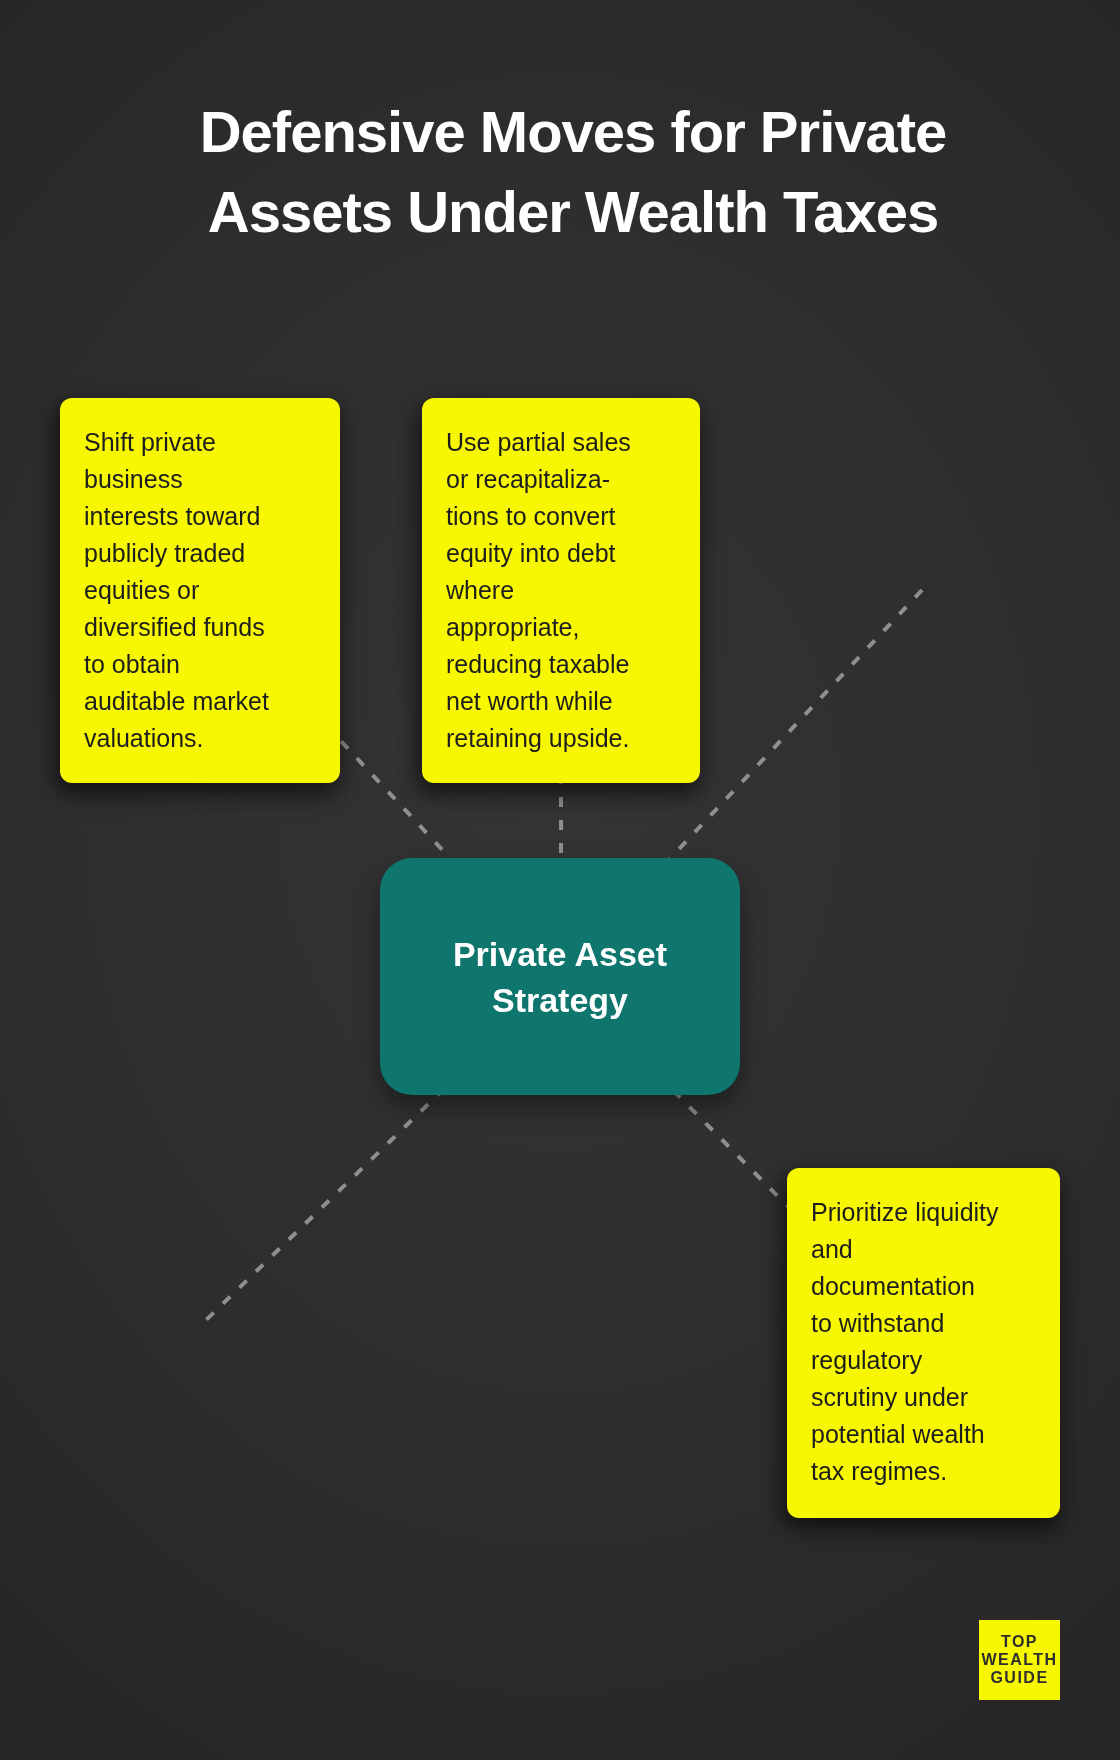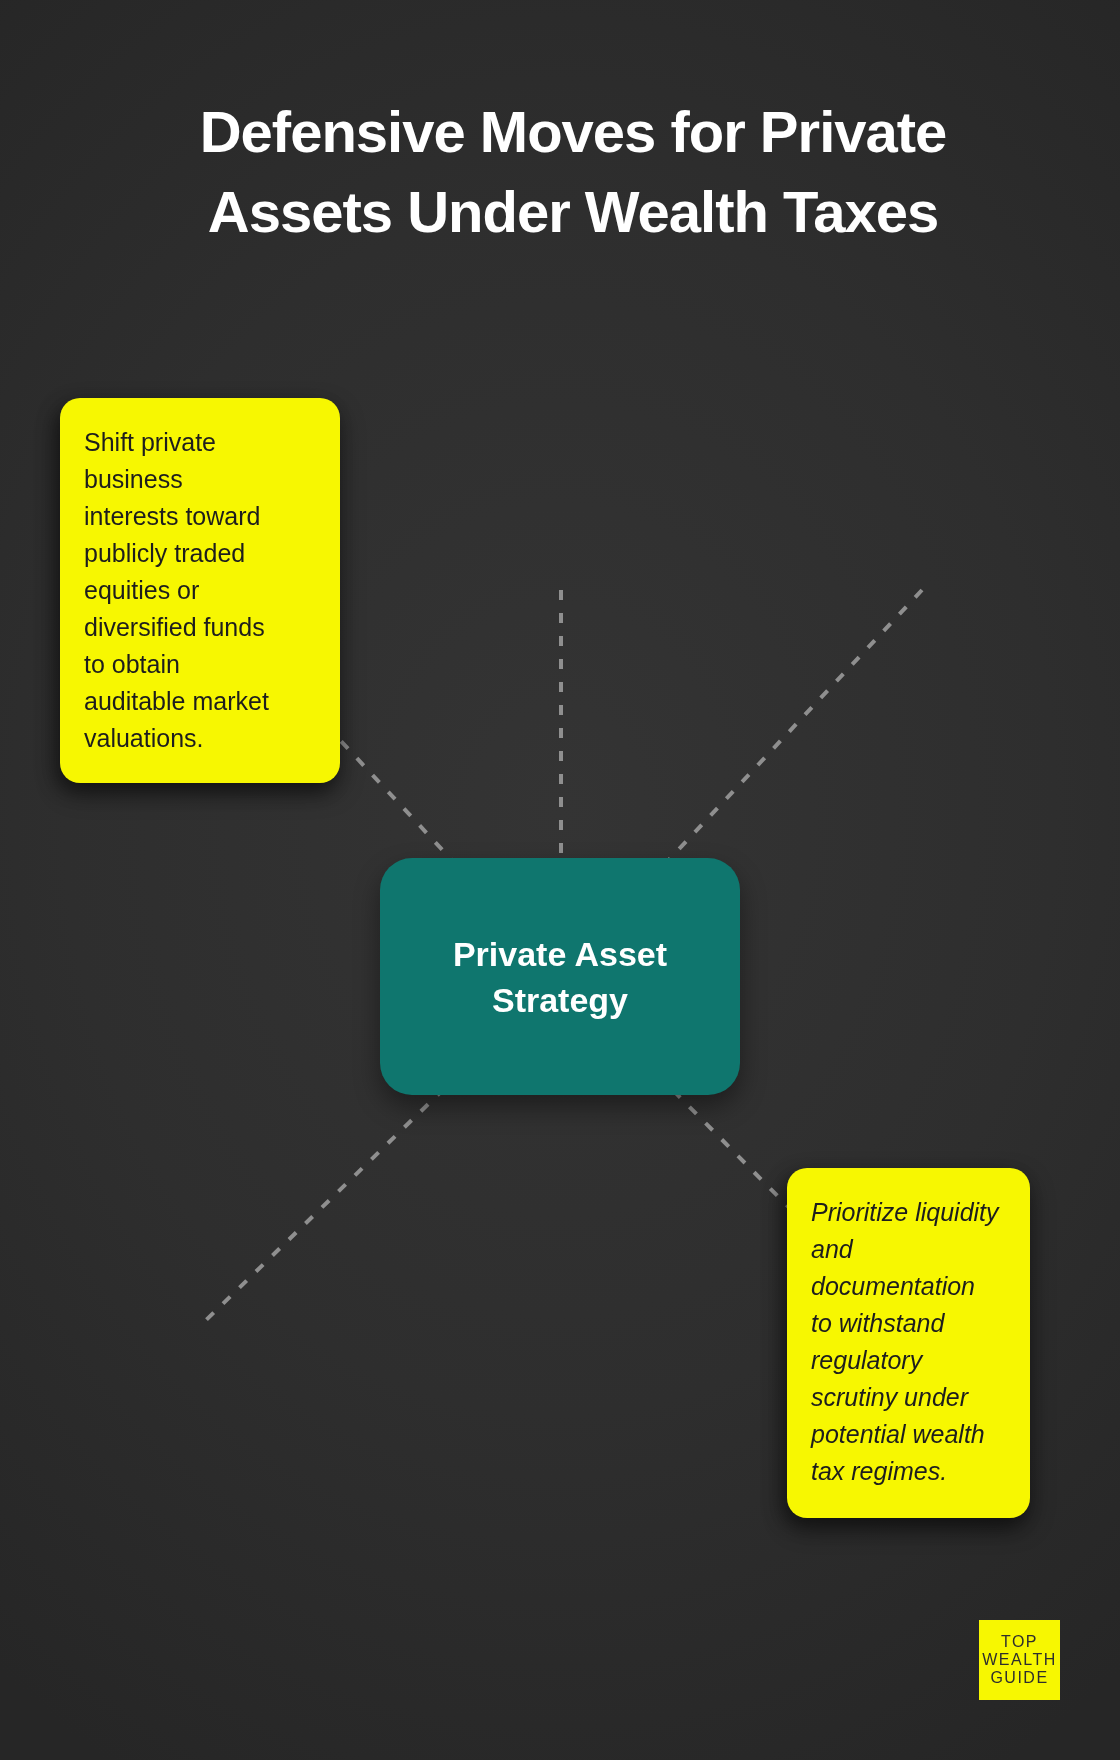--- a/index.html
+++ b/index.html
@@ -30,35 +30,35 @@
 
   svg.connectors {
     position: absolute;
     inset: 0;
     z-index: 1;
   }
 
   .card {
     position: absolute;
     background: #f7f701;
-    border-radius: 20px;
+    border-radius: 12px;
     box-shadow: 0 10px 24px rgba(0,0,0,0.45), -6px 8px 18px rgba(0,0,0,0.30);
     color: #1d1d1d;
     font-size: 25px;
     line-height: 37px;
     padding: 26px 24px;
     box-sizing: border-box;
     white-space: pre-line;
     z-index: 2;
   }
   .card-top-left     { left: 60px;  top: 398px; width: 280px; height: 385px; }
   .card-top-center   { left: 422px; top: 398px; width: 278px; height: 385px; }
   .card-top-right    { left: 785px; top: 398px; width: 275px; height: 385px; }
   .card-bottom-left  { left: 60px;  top: 1168px; width: 282px; height: 314px; }
-  .card-bottom-right { left: 787px; top: 1168px; width: 243px; height: 350px; font-style: italic; }
+  .card-bottom-right { left: 787px; top: 1168px; width: 273px; height: 350px; }
 
   .center-node {
     position: absolute;
     left: 380px;
     top: 858px;
     width: 360px;
     height: 237px;
     background: #0f766e;
     border-radius: 32px;
     box-shadow: 0 12px 26px rgba(0,0,0,0.40);
@@ -83,21 +83,21 @@
     background: #f7f701;
     display: flex;
     flex-direction: column;
     align-items: center;
     justify-content: center;
     z-index: 2;
   }
   .brand-logo span {
     color: #2e2e2e;
     font-size: 16px;
-    font-weight: normal;
+    font-weight: bold;
     letter-spacing: 1.5px;
     line-height: 18px;
   }
 </style>
 </head>
 <body>
 
 <div class="canvas">
 
   <div class="page-title">Defensive Moves for Private
@@ -116,20 +116,29 @@
   <div class="card card-top-left">Shift private
 business
 interests toward
 publicly traded
 equities or
 diversified funds
 to obtain
 auditable market
 valuations.</div>
 
+  <div class="card card-top-center">Use partial sales
+or recapitaliza-
+tions to convert
+equity into debt
+where
+appropriate,
+reducing taxable
+net worth while
+retaining upside.</div>
 
 
   <div class="center-node">Private Asset
 Strategy</div>
 
 
   <div class="card card-bottom-right">Prioritize liquidity
 and
 documentation
 to withstand

